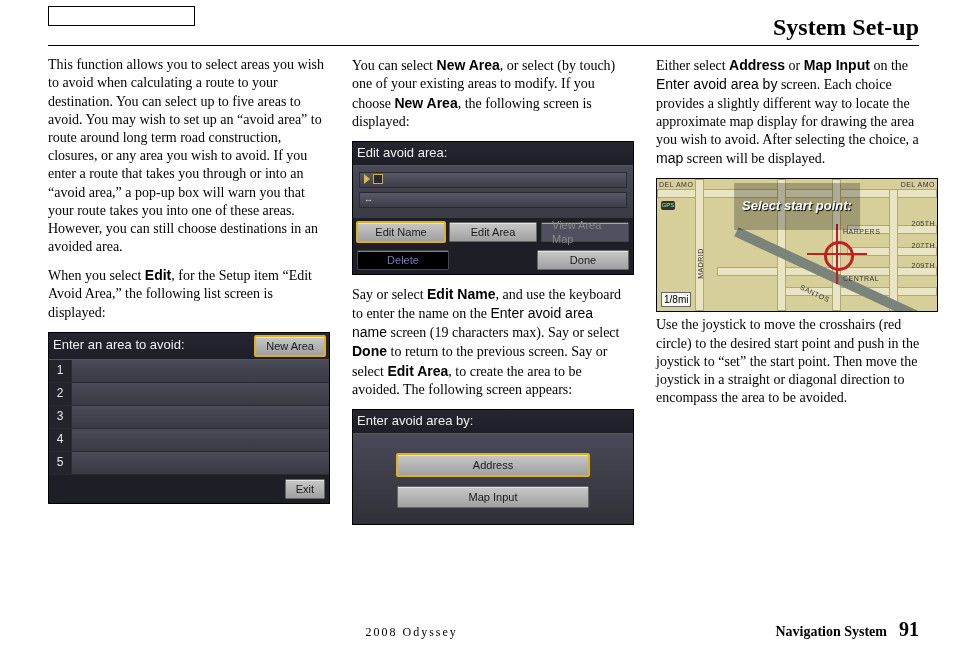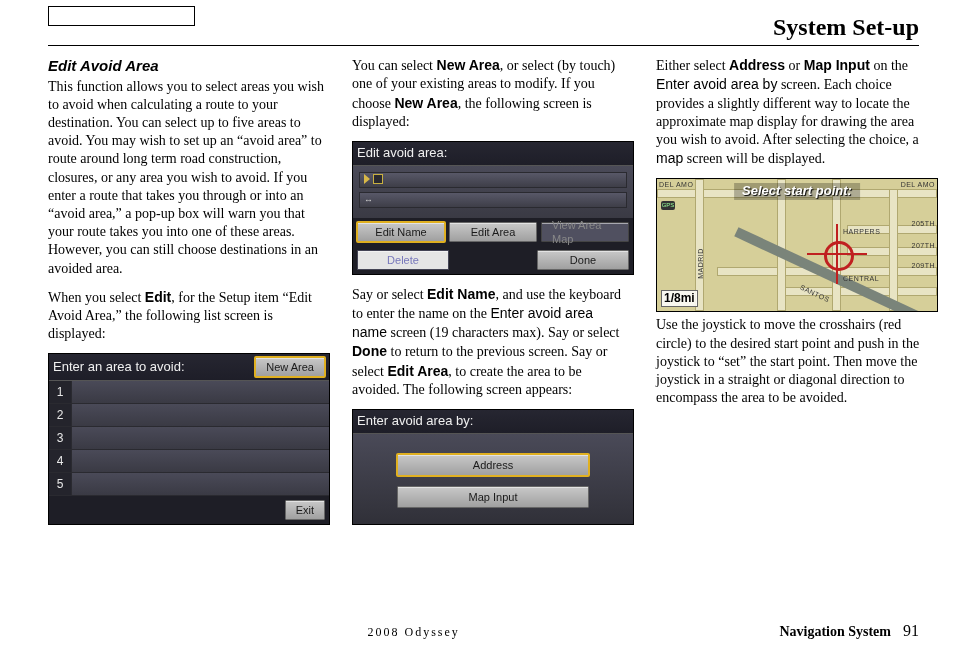--- a/index.html
+++ b/index.html
@@ -164,21 +164,21 @@
     gap: 4px;
     padding: 4px;
     background: #1e1e26;
   }
   .btn.disabled {
     background: #505060;
     color: #888;
     border-color: #444;
   }
   .btn.delete {
-    background: #e5e5e5;
+    background: #000000;
     color: #77b;
     border-color: #445;
   }
   .btn.wide {
     flex: 1;
     justify-content: center;
   }
   .addr-body {
     padding: 20px 40px 16px 40px;
     background: linear-gradient(#4a4a58, #303038);
@@ -220,21 +220,21 @@
   }
   .map .banner {
     position: absolute;
     top: 4px;
     left: 50%;
     transform: translateX(-50%);
     background: rgba(0,0,0,.25);
     color: #fff;
     font-weight: bold;
     font-size: 13px;
-    padding: 0 8px;
+    padding: 15px 8px;
     font-style: italic;
     text-shadow: 1px 1px 1px #000;
     white-space: nowrap;
   }
   .map .cross-h, .map .cross-v {
     position: absolute;
     background: #c02020;
   }
   .map .cross-h { height: 2px; width: 60px; top: 74px; left: 150px; }
   .map .cross-v { width: 2px; height: 60px; top: 45px; left: 179px; }
@@ -249,23 +249,22 @@
     position: absolute;
     font-size: 7px;
     color: #333;
     letter-spacing: 0.5px;
   }
   .map .scale {
     position: absolute;
     left: 4px; bottom: 4px;
     background: rgba(255,255,255,.85);
     border: 1px solid #666;
-    font-size: 12px;
+    font-size: 10px;
     padding: 0 2px;
-    font-weight: bold;
   }
   .footer {
     position: absolute;
     bottom: 10px;
     left: 0;
     width: 954px;
     display: flex;
     align-items: baseline;
     padding: 0 35px 0 48px;
     box-sizing: border-box;
@@ -276,42 +275,41 @@
     letter-spacing: 2px;
   }
   .footer .navsys {
     font-family: "Times New Roman", serif;
     font-weight: bold;
     font-size: 14px;
     margin-right: 12px;
   }
   .footer .pageno {
     font-family: "Times New Roman", serif;
-    font-weight: normal;
-    font-size: 16px;
+    font-weight: bold;
+    font-size: 20px;
   }
   .sans-plain { font-family: Arial, Helvetica, sans-serif; }
   .gps {
     position:absolute; top:22px; left:4px;
     width:14px;height:9px;background:#333;border-radius:2px;
     font-size:6px;color:#9f9;text-align:center;line-height:9px;
   }
 </style>
 </head>
 <body>
 
 <div class="page">
   <div class="top-box"></div>
 
   <div class="title-area">System Set-up</div>
 
   <div class="columns">
 
     <div class="col">
-      <div class="subhead">Edit Avoid Area</div>
       <p>This function allows you to select areas you wish to avoid when calculating a route to your destination. You can select up to five areas to avoid. You may wish to set up an “avoid area” to route around long term road construction, closures, or any area you wish to avoid. If you enter a route that takes you through or into an “avoid area,” a pop-up box will warn you that your route takes you into one of these areas. However, you can still choose destinations in an avoided area.</p>
       <p>
         <span>When you select </span><b class="sans">Edit</b><span>, for the Setup item “Edit Avoid Area,” the following list screen is displayed:</span>
       </p>
 
       <div class="nav-screen">
         <div class="nav-header">
           <span class="nav-header-title">Enter an area to avoid:</span>
           <span class="btn selected">New Area</span>
         </div>

